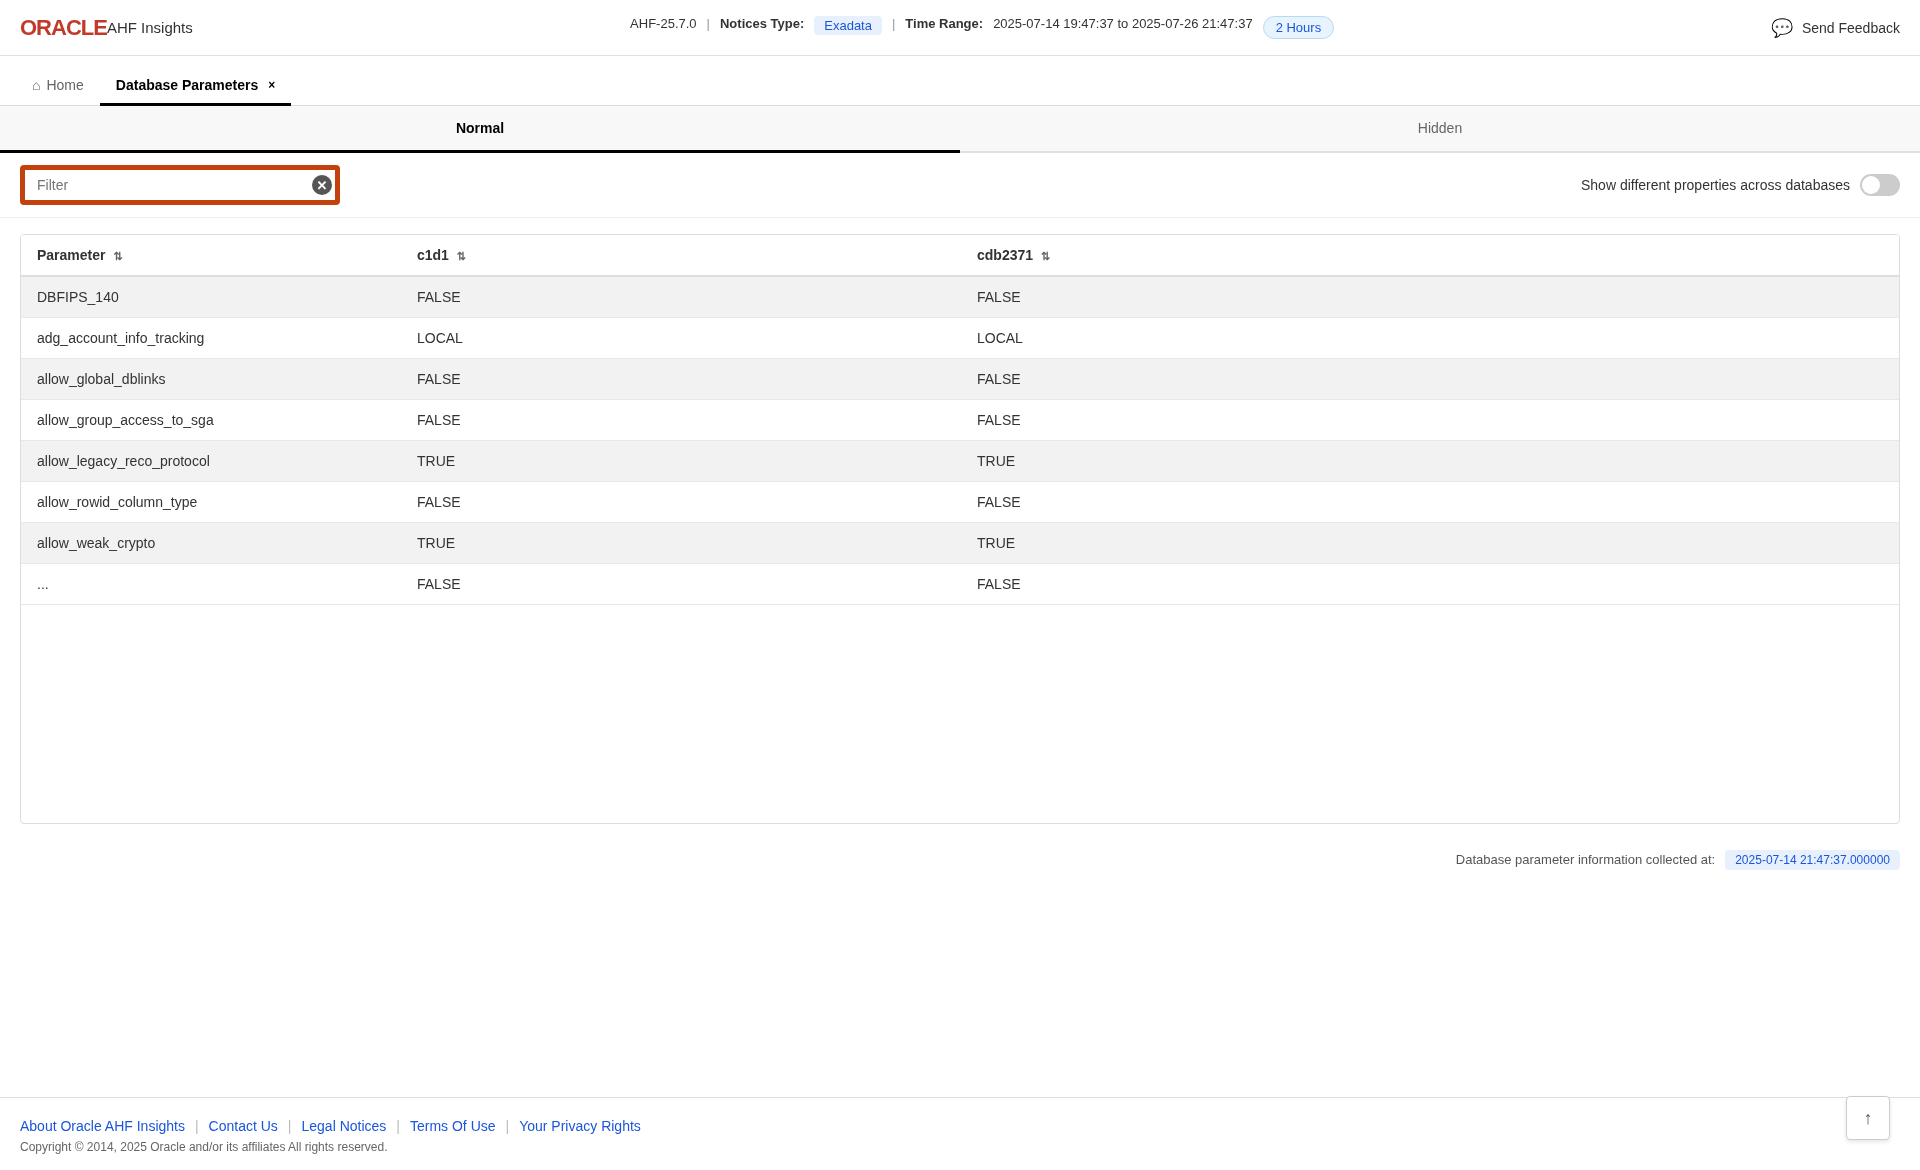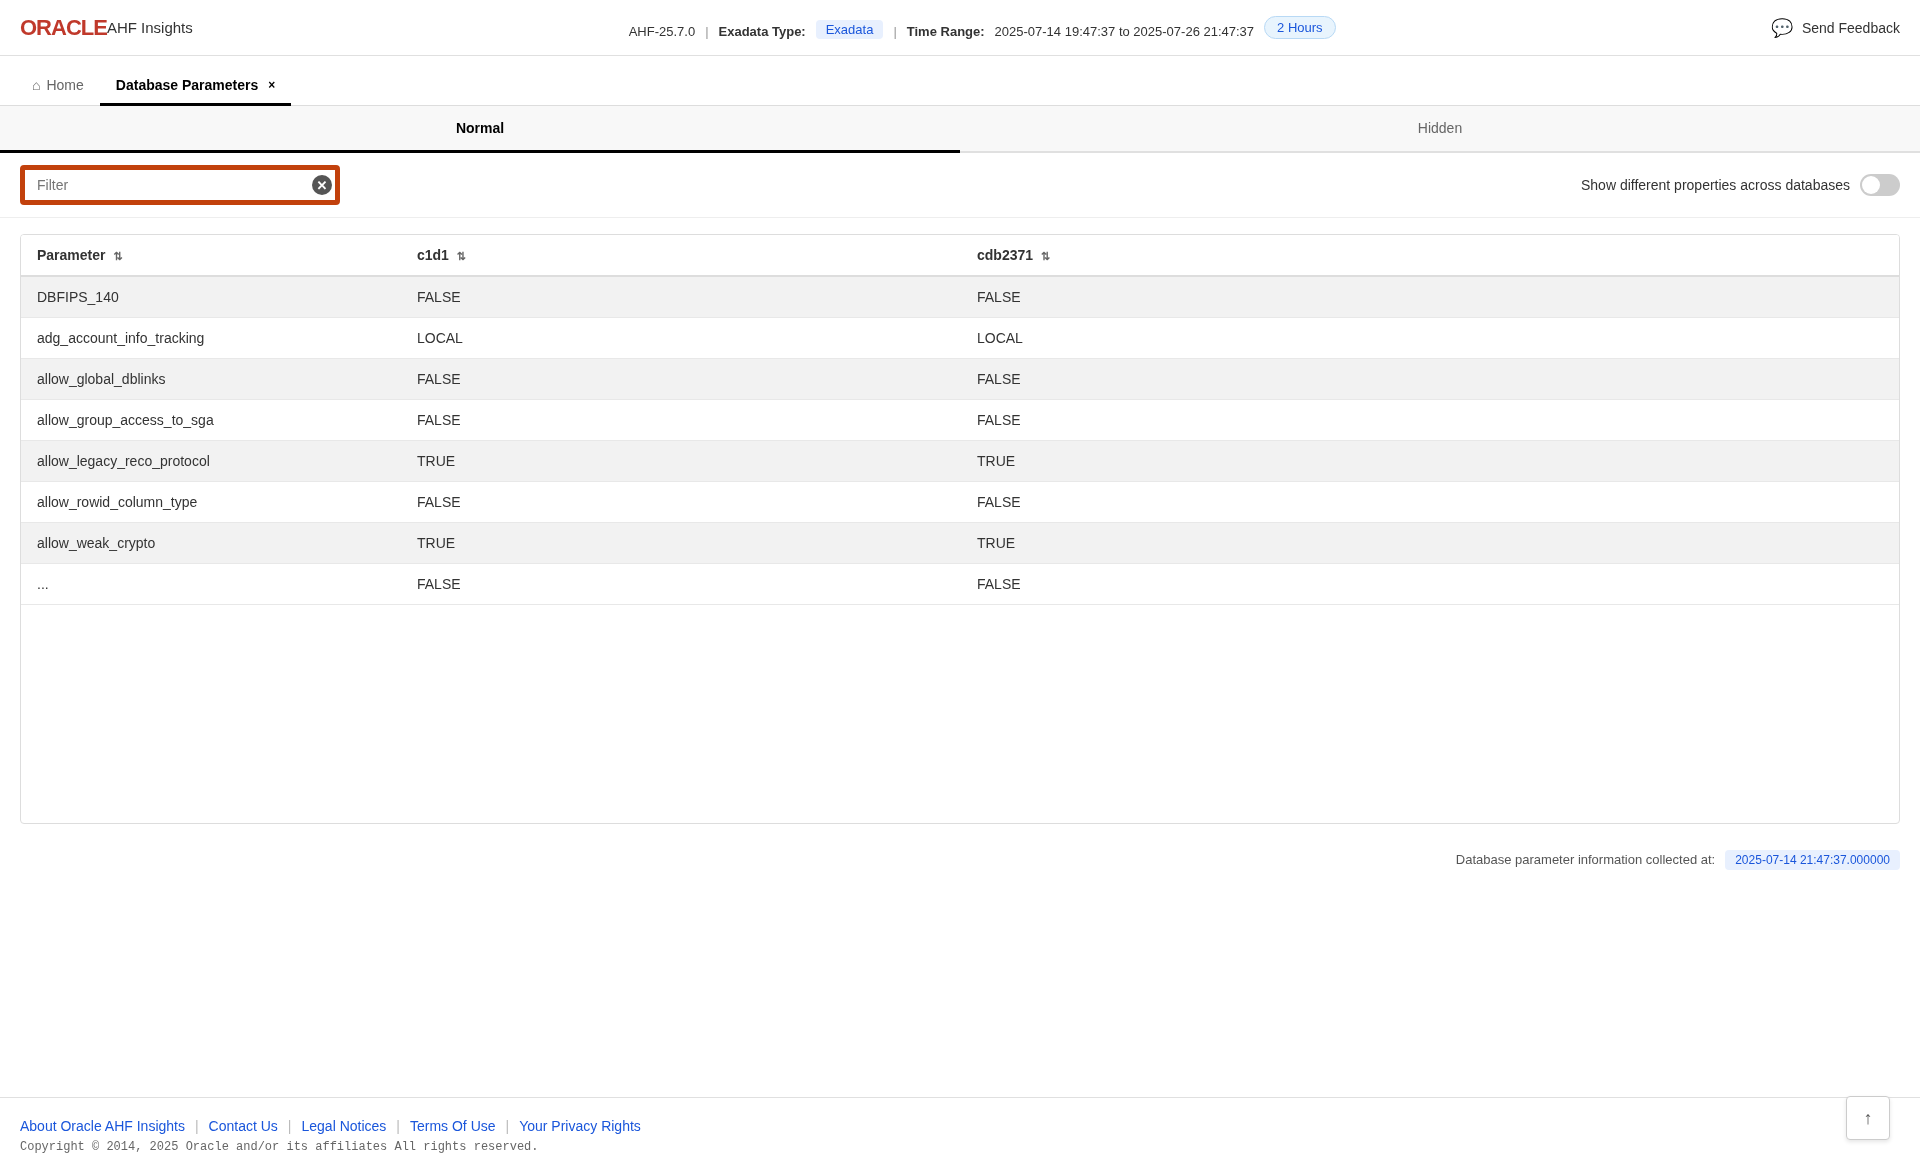--- a/index.html
+++ b/index.html
@@ -38,21 +38,21 @@
       font-weight: bold;
       letter-spacing: -1px;
     }
     .ahf-insights-text {
       color: #333;
       font-size: 15px;
       font-weight: 500;
     }
     .header-center {
       display: flex;
-      align-items: flex-end;
+      align-items: flex-start;
       gap: 10px;
       font-size: 13px;
     }
     .header-version {
       color: #333;
       font-weight: 400;
     }
     .header-sep {
       color: #999;
     }
@@ -298,21 +298,20 @@
       font-size: 14px;
       cursor: pointer;
     }
     .footer-sep {
       margin: 0 10px;
       color: #bbb;
     }
     .footer-copy {
       font-size: 12px;
       color: #666;
-      font-family: Liberation Mono, monospace;
     }
 
     
     .scroll-top {
       position: fixed;
       bottom: 30px;
       right: 30px;
       width: 44px;
       height: 44px;
       background: #fff;
@@ -334,21 +333,21 @@
   <div class="header-left">
     <div class="oracle-logo">
       <span class="oracle-text">ORACLE</span>
       <span class="ahf-insights-text">AHF Insights</span>
     </div>
   </div>
 
   <div class="header-center">
     <span class="header-version">AHF-25.7.0</span>
     <span class="header-sep">|</span>
-    <span class="header-label">Exadata Type:</span>
+    <span class="header-label">Notices Type:</span>
     <span class="badge">Exadata</span>
     <span class="header-sep">|</span>
     <span class="header-label">Time Range:</span>
     <span>2025-07-14 19:47:37 to 2025-07-26 21:47:37</span>
     <span class="badge-hours">2 Hours</span>
   </div>
 
   <div class="header-right">
     <span class="feedback-icon">💬</span>
     <span class="feedback-text">Send Feedback</span>

